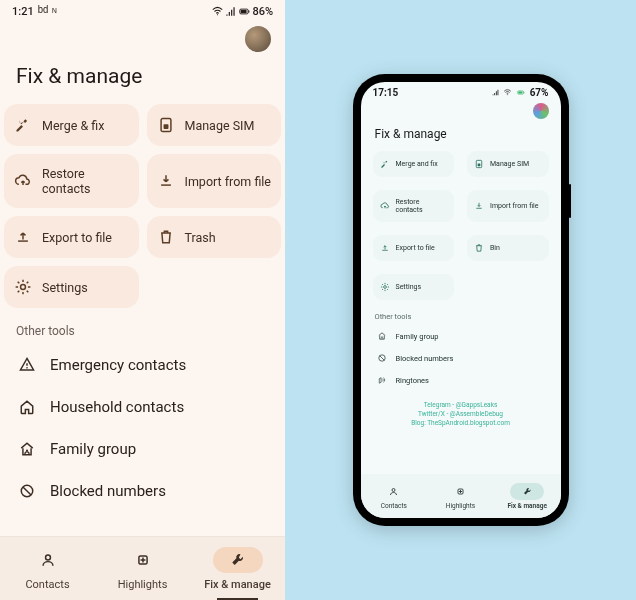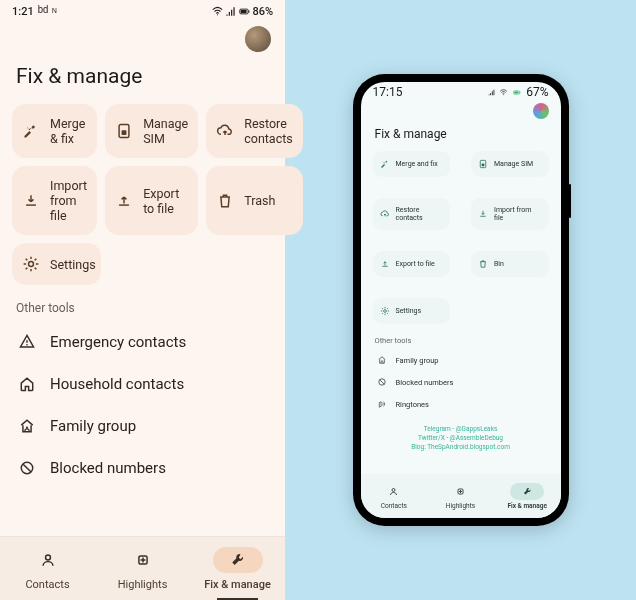--- a/index.html
+++ b/index.html
@@ -38,23 +38,23 @@
     background: radial-gradient(circle at 35% 35%, #b59a7a, #5a4a3a);
   }
   .left h1 {
     font-size: 21px;
     font-weight: 400;
     color: #201a17;
     padding: 10px 16px 16px 16px;
   }
   .left .grid {
     display: grid;
-    grid-template-columns: 1fr 1fr 1fr;
+    grid-template-columns: 1fr 1fr;
     gap: 8px;
-    padding: 0 12px;
+    padding: 0 4px;
   }
   .left .card {
     background: #f9e9de;
     border-radius: 14px;
     padding: 12px 10px;
     display: flex;
     align-items: center;
     gap: 10px;
     font-size: 12.5px;
     color: #3d2e24;
@@ -125,34 +125,34 @@
   .screen {
     width:100%; height:100%;
     background:#f3faf9;
     border-radius:24px;
     overflow:hidden;
     display:flex; flex-direction:column;
     position:relative;
   }
   .screen .statusbar {
     height:18px; display:flex; align-items:center; justify-content:space-between;
-    padding: 2px 12px 0 12px; font-size:12px; font-weight:400; color:#1a1a1a;
+    padding: 2px 12px 0 12px; font-size:10px; font-weight:700; color:#1a1a1a;
   }
   .screen .statusbar .sb-right{ display:flex; align-items:center; gap:3px; }
   .screen .avatar-row{ display:flex; justify-content:flex-end; padding:3px 12px 0 12px; }
   .screen .avatar{
     width:16px; height:16px; border-radius:50%;
     background: conic-gradient(#e05a8a, #6ac26a, #5aa0e0, #e05a8a);
   }
   .screen h1{
     font-size:12px; font-weight:400; color:#1a1a1a;
     padding:8px 14px 10px 14px;
   }
   .screen .grid{
-    display:grid; grid-template-columns:1fr 1fr; gap:21px; padding:0 12px;
+    display:grid; grid-template-columns:1fr 1fr; gap:13px; padding:0 12px;
   }
   .screen .card{
     background:#eef6f5;
     border-radius:9px;
     padding:8px 7px;
     display:flex; align-items:center; gap:6px;
     font-size:7px; color:#22332f;
     cursor:pointer; min-height:26px;
   }
   .screen .card .ic{ width:10px; height:10px; flex:0 0 10px; color:#2a6e5f; }

